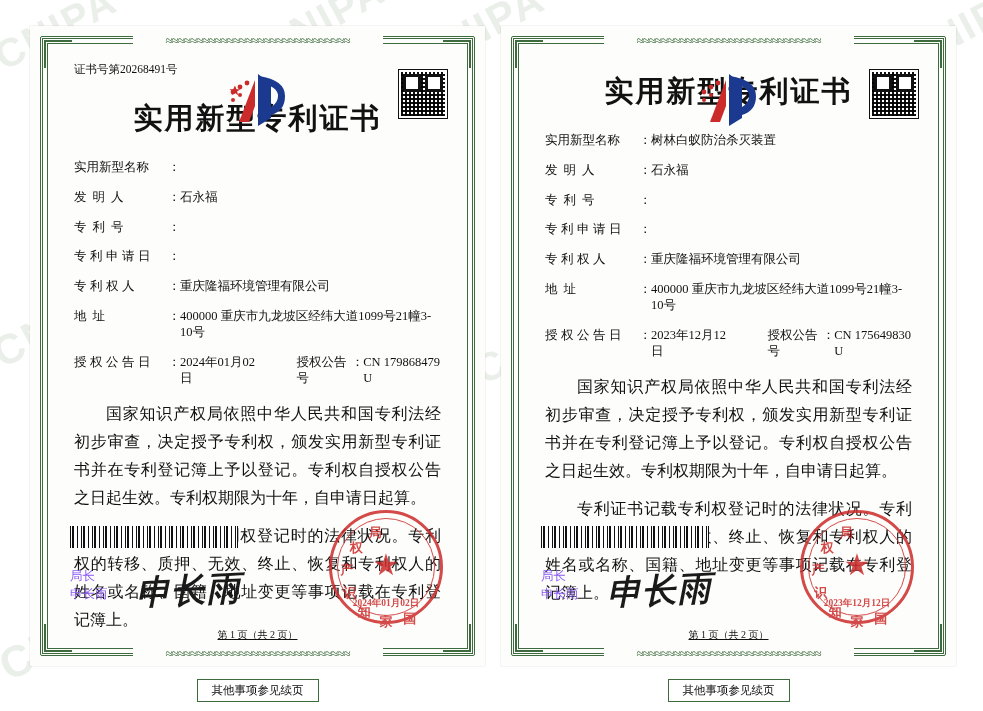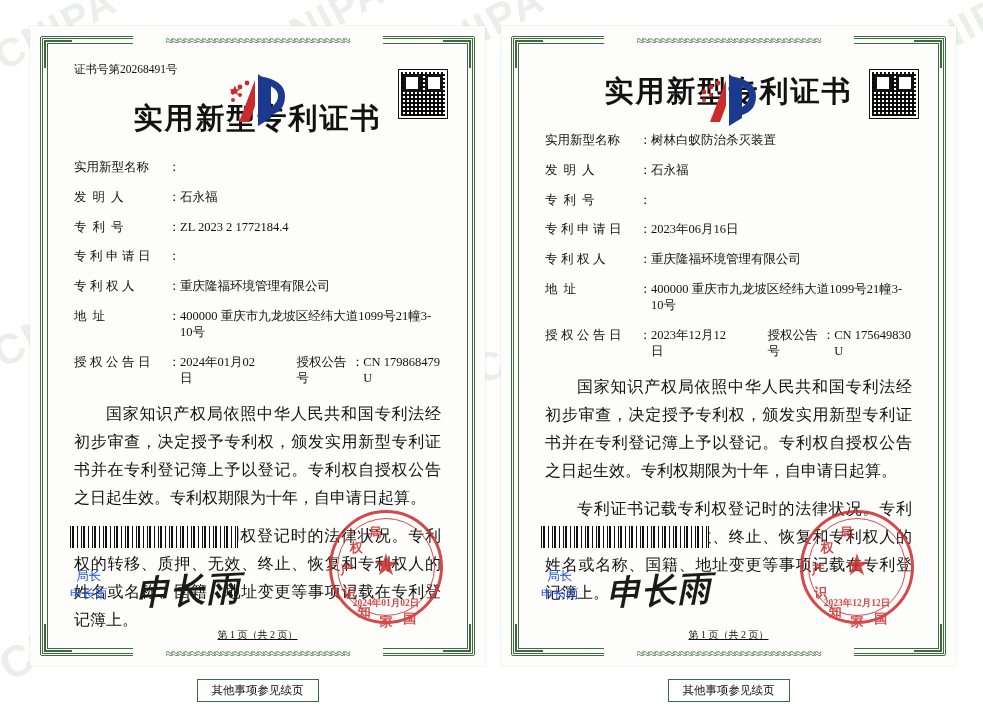--- a/index.html
+++ b/index.html
@@ -101,21 +101,21 @@
   .f-colon{width:12px;flex:none;}
   .f-val{flex:1;}
   .f-val2{margin-left:40px;}
 
   .para{font-size:16px;line-height:1.75;color:#111;text-indent:2em;margin-top:10px;text-align:justify;}
 
   .barcode{
     position:absolute;left:40px;bottom:118px;width:168px;height:22px;
     background:repeating-linear-gradient(90deg,#111 0 1px,#fff 1px 2px,#111 2px 4px,#fff 4px 7px,#111 7px 8px,#fff 8px 11px);
   }
-  .sign-block{position:absolute;left:40px;bottom:62px;font-size:12.5px;line-height:1.5;color:#1d4ed8;text-align:center;}
+  .sign-block{position:absolute;left:40px;bottom:62px;font-size:12.5px;line-height:1.5;color:#8b5cf6;}
   .handwrite{
     position:absolute;left:106px;bottom:52px;
     font-size:34px;color:#1a1a1a;
     font-family:"DejaVu Serif", serif;
     font-style:italic;font-weight:700;
     letter-spacing:1px;
     transform:rotate(-3deg);
   }
   .seal{
     position:absolute;right:42px;bottom:42px;
@@ -211,21 +211,20 @@
           <span class="f-colon">：</span>
         </div>
         <div class="field">
           <span class="f-label sp">发明人</span>
           <span class="f-colon">：</span>
           <span class="f-val">石永福</span>
         </div>
         <div class="field">
           <span class="f-label sp">专利号</span>
           <span class="f-colon">：</span>
-          <span class="f-val">ZL 2023 2 1772184.4</span>
         </div>
         <div class="field">
           <span class="f-label sp2">专利申请日</span>
           <span class="f-colon">：</span>
         </div>
         <div class="field">
           <span class="f-label sp2">专利权人</span>
           <span class="f-colon">：</span>
           <span class="f-val">重庆隆福环境管理有限公司</span>
         </div>
@@ -316,21 +315,20 @@
           <span class="f-colon">：</span>
           <span class="f-val">石永福</span>
         </div>
         <div class="field">
           <span class="f-label sp">专利号</span>
           <span class="f-colon">：</span>
         </div>
         <div class="field">
           <span class="f-label sp2">专利申请日</span>
           <span class="f-colon">：</span>
-          <span class="f-val">2023年06月16日</span>
         </div>
         <div class="field">
           <span class="f-label sp2">专利权人</span>
           <span class="f-colon">：</span>
           <span class="f-val">重庆隆福环境管理有限公司</span>
         </div>
         <div class="field">
           <span class="f-label sp">地址</span>
           <span class="f-colon">：</span>
           <span class="f-val">400000 重庆市九龙坡区经纬大道1099号21幢3-10号</span>

